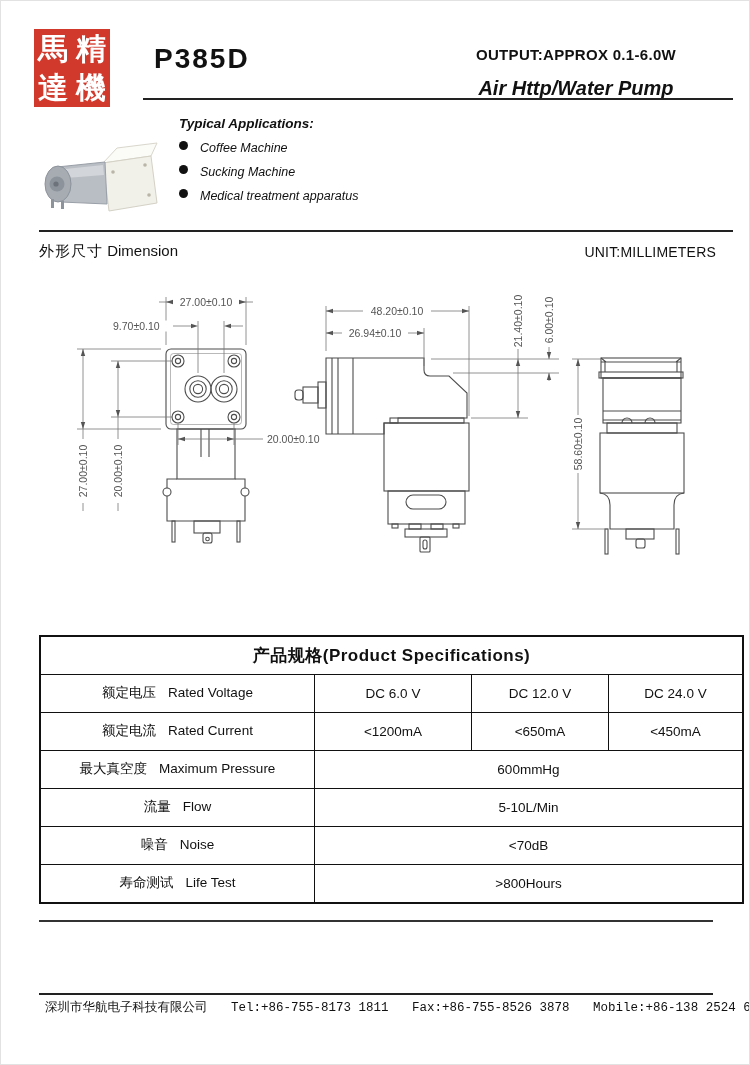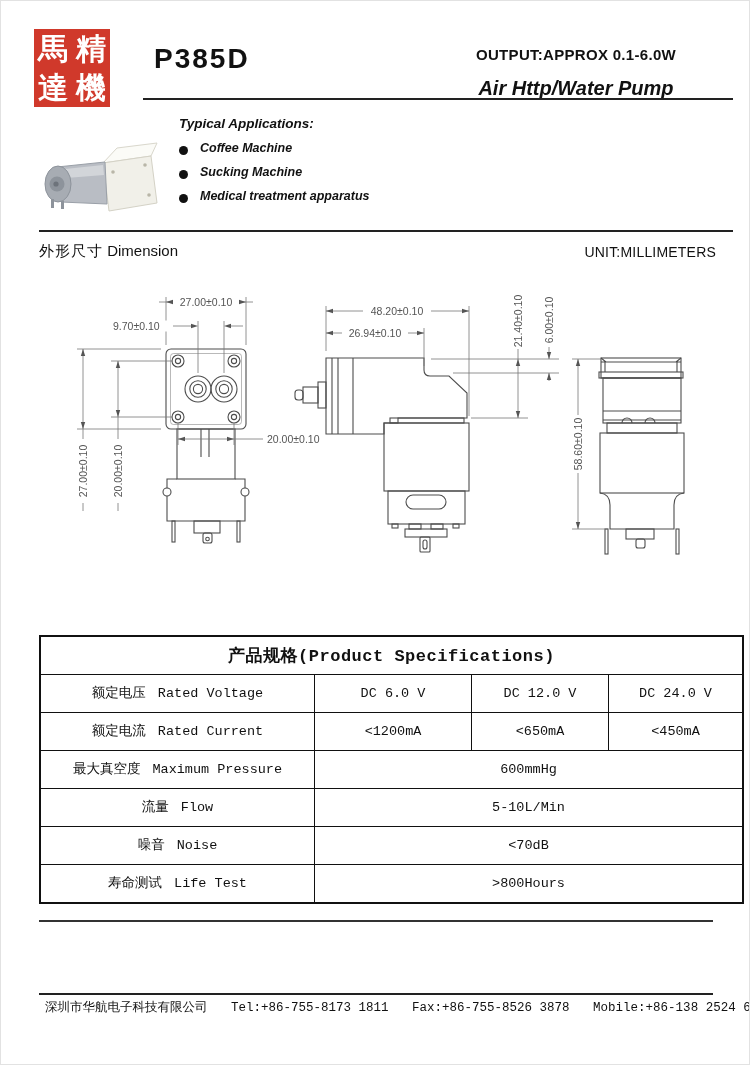--- a/index.html
+++ b/index.html
@@ -13,30 +13,30 @@
         font-family:"DejaVu Serif",serif;font-weight:bold;color:#fff;}
   #logo span{display:flex;align-items:center;justify-content:center;font-size:30px;line-height:1;}
   #model{left:153px;top:42px;font-size:28px;font-weight:700;letter-spacing:2px;}
   #out-block{left:420px;top:30px;width:310px;text-align:center;}
   #out-rating{font-size:15px;font-weight:700;letter-spacing:.3px;margin-top:15px;}
   #prod-type{margin-top:14px;font-size:20px;font-weight:700;font-style:italic;}
   .rule{background:#222;height:2px;}
   
   #apps{left:178px;top:115px;width:340px;}
   #apps-title{font-size:13.5px;font-weight:700;font-style:italic;margin-bottom:6px;}
-  .app-item{display:flex;align-items:flex-end;margin-top:10px;font-size:12.5px;
-            font-weight:700;font-style:italic;}
+  .app-item{display:flex;align-items:flex-start;margin-top:10px;font-size:12.5px;
+            font-weight:400;font-style:italic;}
   .bullet{width:9px;height:9px;border-radius:50%;background:#111;margin-right:12px;flex:0 0 auto;}
   
   #dim-title{left:38px;top:241px;font-size:15px;}
   #dim-title .cn{letter-spacing:1px;}
   #unit{right:33px;top:243px;font-size:14px;letter-spacing:.2px;}
   
   #spec{left:38px;top:634px;border-collapse:collapse;
-        font-family:Liberation Mono, monospace;}
+        font-family:Liberation Sans, sans-serif;}
   #spec td{border:1px solid #111;text-align:center;padding:0 4px;}
   #spec{border:2px solid #111;}
   #spec .t-title{height:38px;font-size:17px;font-weight:600;letter-spacing:.5px;}
   #spec .r td{height:37px;font-size:13.5px;}
   .cn-lab{margin-right:12px;}
   
   #footer{left:44px;top:998px;width:680px;
           font-family:"Liberation Mono","DejaVu Sans Mono",monospace;
           font-size:12.5px;color:#111;}
   #footer .fl{margin-bottom:7px;white-space:nowrap;}

